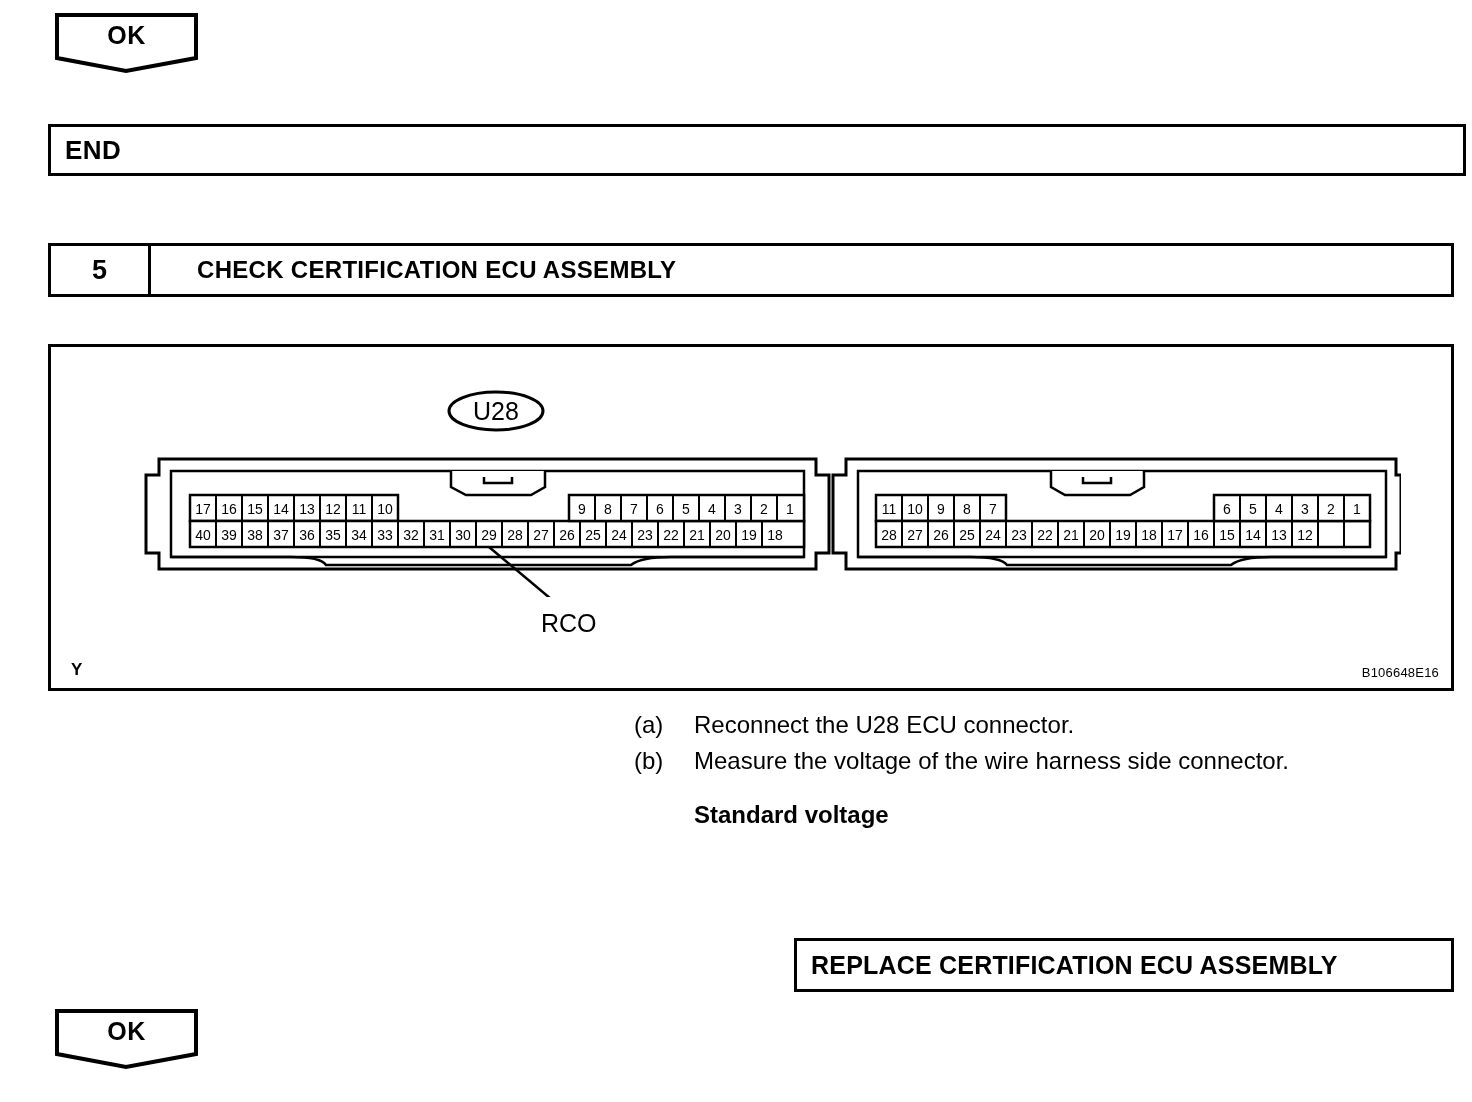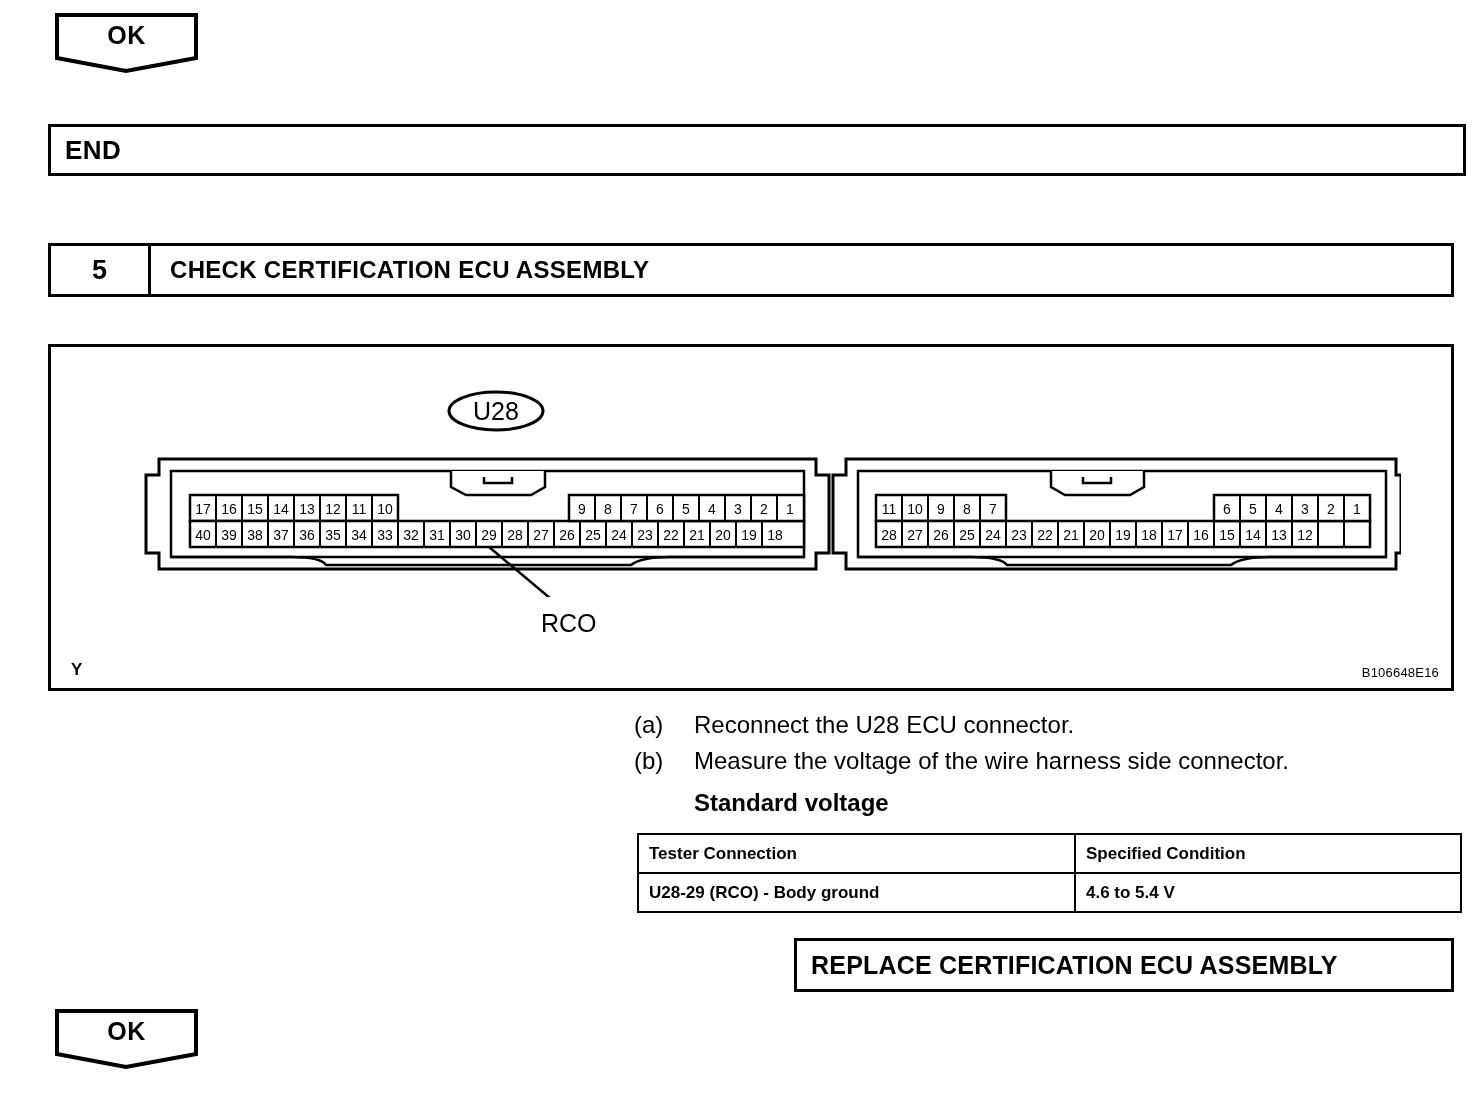--- a/index.html
+++ b/index.html
@@ -83,20 +83,21 @@
     font-size: 27px;
     font-weight: bold;
   }
   .step-title {
     display: flex;
     align-items: center;
     padding-left: 19px;
     font-size: 24px;
     font-weight: bold;
     letter-spacing: 0.3px;
+    margin-left: 27px;
   }
 
   
   .figure {
     position: absolute;
     left: 36px;
     top: 344px;
     width: 1406px;
     height: 347px;
     border: 3px solid #000;
@@ -167,21 +168,21 @@
   .instr-marker {
     width: 60px;
     flex: 0 0 60px;
   }
   .instr-text { flex: 1 1 auto; }
   .std-volt {
     margin-left: 60px;
     font-size: 24px;
     font-weight: bold;
     line-height: 34px;
-    margin-top: 8px;
+    margin-top: 20px;
   }
 
   
   .spec-table {
     position: absolute;
     left: 625px;
     top: 833px;
     width: 825px;
     border-collapse: collapse;
     table-layout: fixed;
@@ -454,34 +455,20 @@
       <div class="instr-marker">(a)</div>
       <div class="instr-text">Reconnect the U28 ECU connector.</div>
     </div>
     <div class="instr-row">
       <div class="instr-marker">(b)</div>
       <div class="instr-text">Measure the voltage of the wire harness side connector.</div>
     </div>
     <div class="std-volt">Standard voltage</div>
   </div>
 
-  <table class="spec-table">
-    <thead>
-      <tr>
-        <th class="c1">Tester Connection</th>
-        <th>Specified Condition</th>
-      </tr>
-    </thead>
-    <tbody>
-      <tr>
-        <td class="c1">U28-29 (RCO) - Body ground</td>
-        <td>4.6 to 5.4 V</td>
-      </tr>
-    </tbody>
-  </table>
 
 
   <div class="replace-box">
     <div class="txt">REPLACE CERTIFICATION ECU ASSEMBLY</div>
   </div>
 
   <div class="ok-badge" style="left:42px; top:1008px;">
     <svg width="145" height="62" viewBox="0 0 145 62">
       <path d="M3 3 L142 3 L142 46 L72 59 L3 46 Z" fill="#ffffff" stroke="#000000" stroke-width="4"></path>
     </svg>

